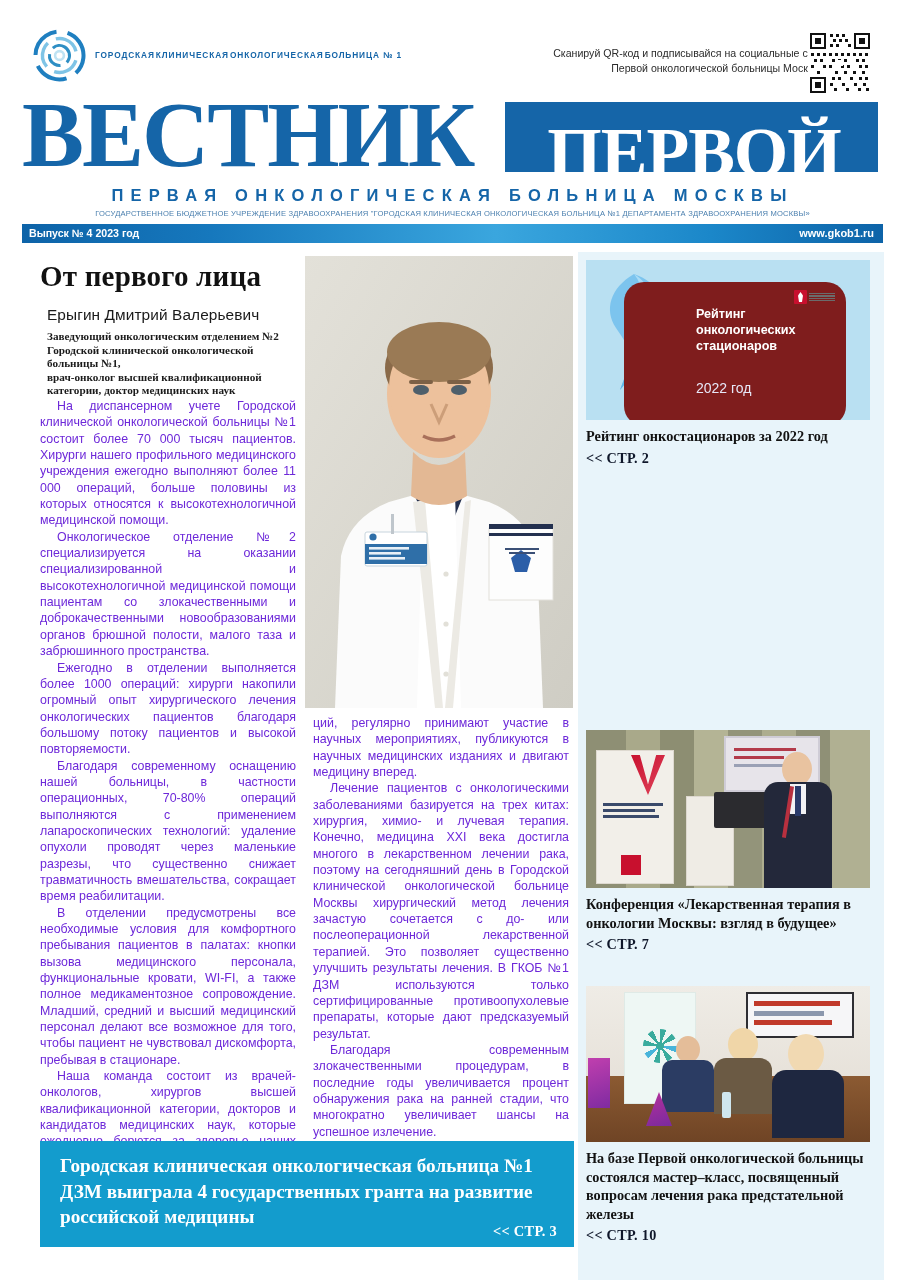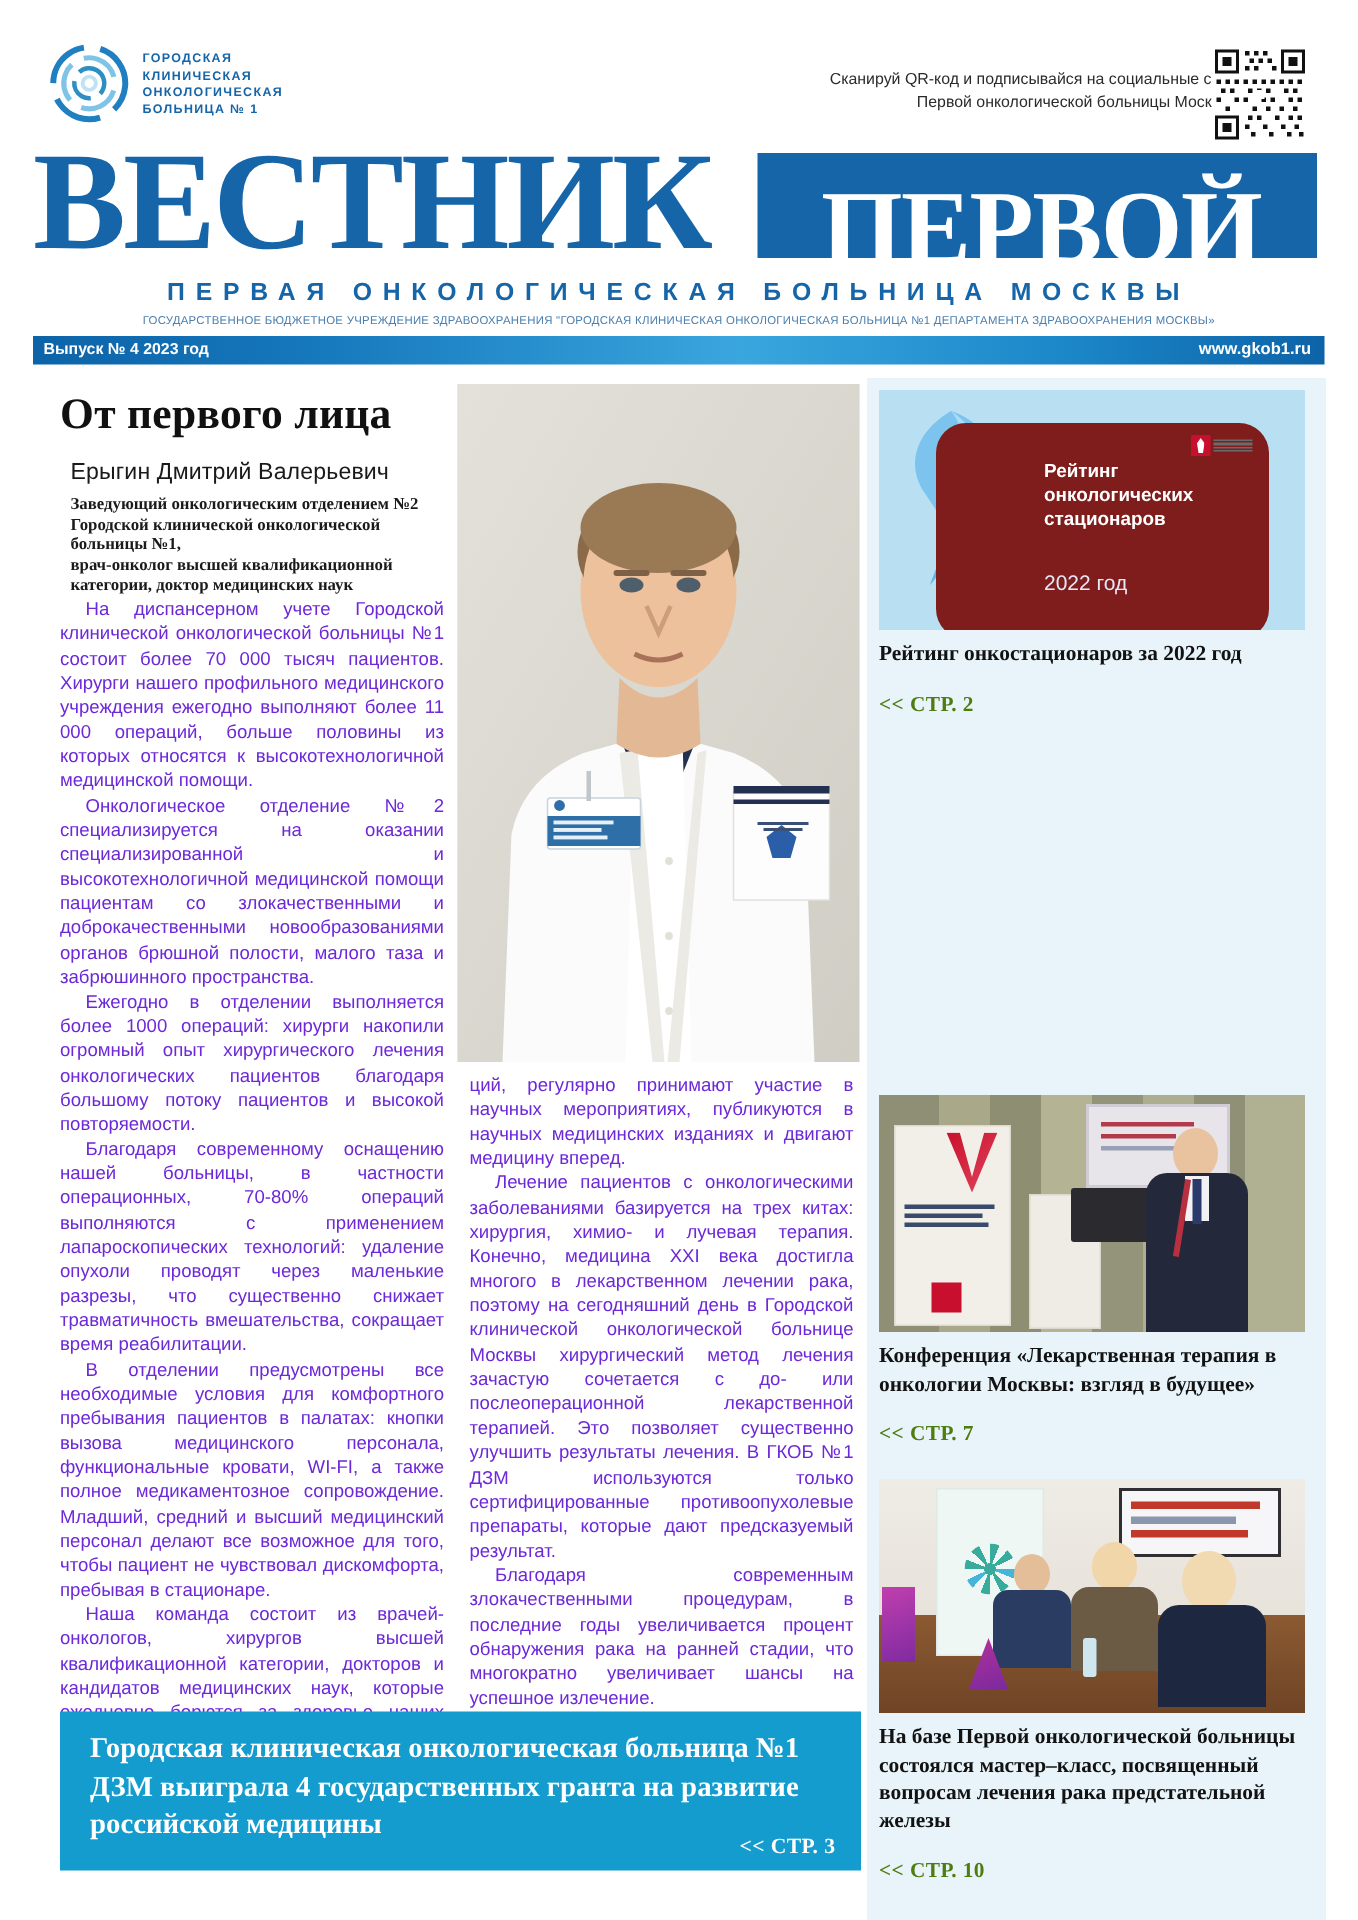--- a/index.html
+++ b/index.html
@@ -8,21 +8,21 @@
     font-family:"Liberation Sans", sans-serif;
     color:#111;
   }
   .page{position:absolute;inset:0;background:#fff;}
 
   
   .masthead{position:absolute;left:0;top:0;width:905px;height:248px;background:#fff;}
 
   .logo-wrap{position:absolute;left:33px;top:29px;display:flex;align-items:center;gap:9px;}
   .logo-mark{width:53px;height:53px;position:relative;flex:0 0 auto;}
-  .logo-text{display:flex;flex-direction:column;gap:1px;}
+  .logo-text{display:flex;flex-direction:row;gap:1px;}
   .logo-text span{
     font-size:8.3px;font-weight:bold;letter-spacing:.9px;color:#1565a8;line-height:10.4px;
     white-space:nowrap;
   }
 
   .qr-note{position:absolute;left:552px;top:46px;width:272px;text-align:right;}
   .qr-note p{margin:0;font-size:10.6px;line-height:14.6px;color:#2b2b2b;}
   .qr-box{position:absolute;left:808px;top:31px;width:64px;height:64px;}
 
   
@@ -119,21 +119,21 @@
   }
   .side-item{position:absolute;left:8px;width:284px;}
   .side-media{width:284px;overflow:hidden;position:relative;}
   .side-cap{
     font-family:"Liberation Serif", serif;
     font-size:14.3px;font-weight:bold;line-height:18.6px;color:#121212;
     margin-top:7px;
   }
   .side-pg{
     font-family:"Liberation Serif", serif;
-    font-size:14.2px;font-weight:bold;color:#4d7c0f;margin-top:16px;letter-spacing:.3px;
+    font-size:14.2px;font-weight:bold;color:#0f172a;margin-top:4px;letter-spacing:.3px;
   }
 
   
   .rating-card{width:284px;height:160px;background:#b9e0f2;position:relative;}
   .rating-panel{
     position:absolute;left:38px;top:22px;width:222px;height:144px;
     background:#7f1d1d;border-radius:20px;
   }
   .rating-panel .rtitle{
     position:absolute;left:72px;top:24px;width:140px;

